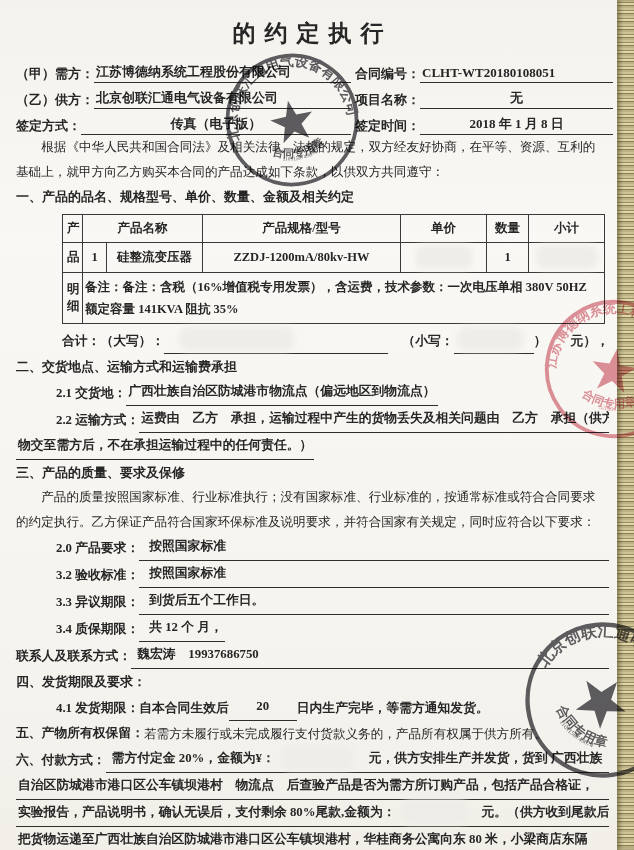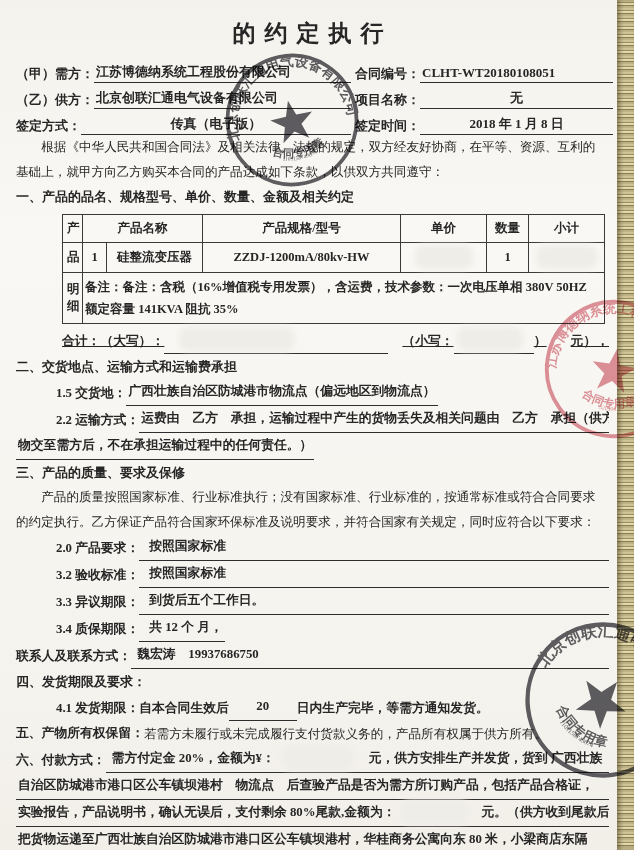--- a/index.html
+++ b/index.html
@@ -32,21 +32,21 @@
   .cl-label { font-weight:bold; white-space:nowrap; }
   .cl-val { font-weight:bold; white-space:nowrap; overflow:hidden; }
   .fill { flex:1; }
   .tbl { border-collapse:collapse; margin:5px 0 3px 46px; width:542px; font-size:12.5px; table-layout:fixed; }
   .tbl td { border:1.2px solid #3a3a3a; padding:1px 4px; text-align:center; font-weight:600; }
   .tbl .hrow td { height:25px; }
   .tbl .drow td { height:27px; }
   .tbl .rmk { text-align:left; line-height:22px; white-space:normal; font-weight:600; padding:3px 2px; }
   .redact { display:inline-block; height:14px; border-radius:4px; background:#efede8;
             box-shadow:0 0 6px 5px #efede8; vertical-align:-3px; }
-  .total { display:flex; align-items:flex-end; margin-left:46px; font-size:12.8px; line-height:25px;text-decoration:underline; }
+  .total { display:flex; align-items:flex-end; margin-left:46px; font-size:12.8px; line-height:25px; }
   .stamp { position:absolute; mix-blend-mode:multiply; pointer-events:none; }
   .stamp-dark { color:#3d3c41; opacity:.82; }
   .stamp-red  { color:#cd5160; opacity:.62; }
   #stamp-top    { left:222px; top:50px;  width:140px; height:140px; transform:rotate(-12deg); z-index:6; }
   #stamp-right  { left:541px; top:296px; width:146px; height:146px; transform:rotate(9deg);  z-index:6; }
   #stamp-bottom { left:521px; top:618px; width:164px; height:164px; transform:rotate(38deg); z-index:6; }
   svg text { font-family:"Liberation Serif","DejaVu Serif",serif; }
 </style>
 </head>
 <body>
@@ -129,21 +129,21 @@
     <span class="cl-label">合计：（大写）：</span>
     <span class="uline" style="width:225px"><span class="redact" style="width:105px;margin-left:18px"></span></span>
     <span class="cl-label" style="margin-left:14px">（小写：</span>
     <span class="uline" style="width:78px"><span class="redact" style="width:56px;margin-left:6px"></span></span>
     <span class="cl-label">）</span>
     <span class="cl-label" style="margin-left:24px">元），</span>
   </div>
 
   <div class="h">二、交货地点、运输方式和运输费承担</div>
   <div class="cl">
-    <span class="cl-label">1.5 交货地：</span>
+    <span class="cl-label">2.1 交货地：</span>
     <span class="cl-val uline">广西壮族自治区防城港市物流点（偏远地区到物流点）</span>
   </div>
   <div class="cl">
     <span class="cl-label">2.2 运输方式：</span>
     <span class="cl-val uline fill">运费由　乙方　承担，运输过程中产生的货物丢失及相关问题由　乙方　承担（供方将货</span>
   </div>
   <div class="cl noind">
     <span class="cl-val uline">物交至需方后，不在承担运输过程中的任何责任。）</span>
   </div>
 

